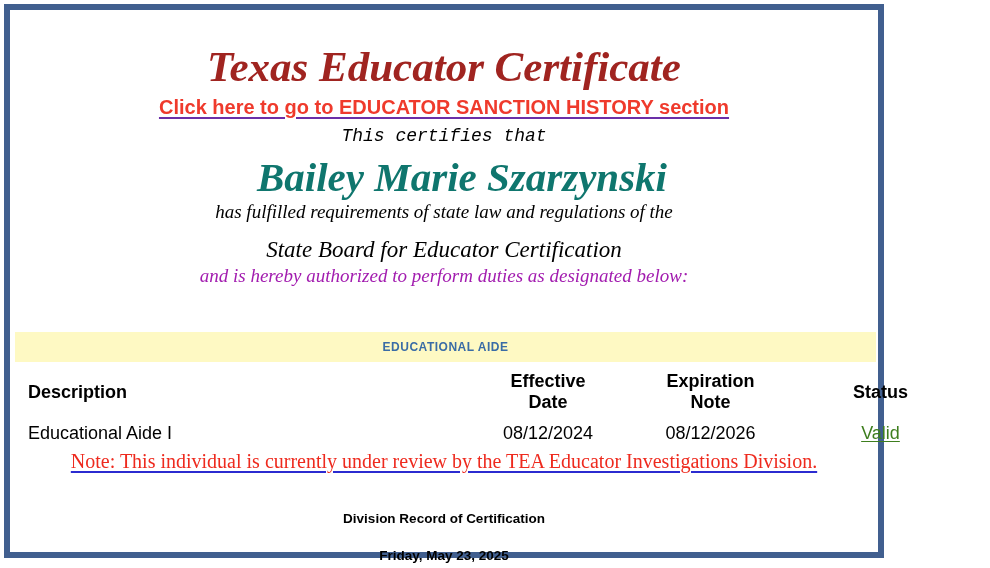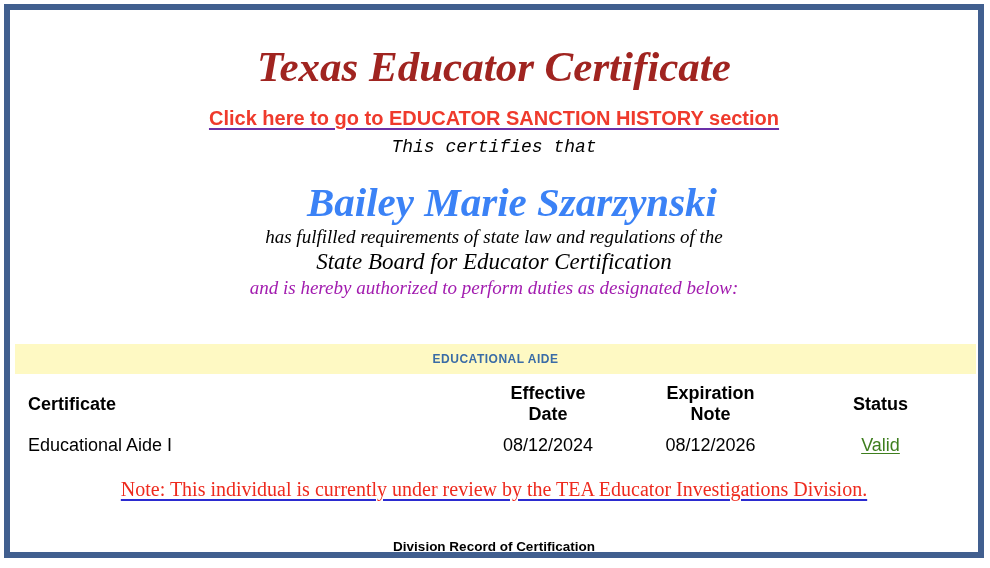--- a/index.html
+++ b/index.html
@@ -7,21 +7,21 @@
     padding: 0;
     width: 990px;
     height: 568px;
     background: #ffffff;
     font-family: "Liberation Sans", sans-serif;
     overflow: hidden;
   }
   .frame {
     position: absolute;
     left: 4px; top: 4px;
-    width: 980px; height: 554px;
+    width: 880px; height: 554px;
     border: 6px solid #415F8F;
     box-sizing: border-box;
     background: #ffffff;
   }
   .content {
     width: 100%;
     height: 100%;
     text-align: center;
   }
 
@@ -29,59 +29,59 @@
     margin: 32px 0 0 0;
     font-family: "Liberation Serif", serif;
     font-style: italic;
     font-weight: bold;
     font-size: 43px;
     line-height: 50px;
     color: #A02420;
   }
   .sanction-link {
     display: inline-block;
-    margin-top: 14px;
+    margin-top: 3px;
     font-family: "Liberation Sans", sans-serif;
     font-weight: bold;
     font-size: 20px;
     line-height: 24px;
     color: #EF3A2C;
     text-decoration: underline;
     text-decoration-color: #6B2FA8;
     text-decoration-thickness: 2px;
     text-underline-offset: 3px;
     cursor: pointer;
   }
   .certifies-line {
     margin-top: 7px;
     font-family: Liberation Mono, monospace;
     font-style: italic;
     font-size: 18px;
     line-height: 21px;
     color: #000000;
   }
   .educator-name {
-    margin-top: 20px;
+    margin-top: 6px;
     font-family: "Liberation Serif", serif;
     font-style: italic;
     font-weight: bold;
     font-size: 41px;
     line-height: 48px;
-    color: #3b82f6;
+    color: #0f766e;
     padding-left: 36px;
   }
   .fulfilled-line {
     font-family: "Liberation Serif", serif;
     font-style: italic;
     font-size: 19px;
     line-height: 22px;
     color: #000000;
   }
   .board-line {
-    margin-top: 1px;
+    margin-top: 14px;
     font-family: "Liberation Serif", serif;
     font-style: italic;
     font-size: 23px;
     line-height: 26px;
     color: #000000;
   }
   .authorized-line {
     margin-top: 2px;
     font-family: "Liberation Serif", serif;
     font-style: italic;
@@ -137,21 +137,21 @@
   .valid-link {
     color: #3E7E1E;
     text-decoration: underline;
     text-underline-offset: 2px;
     cursor: pointer;
     font-size: 18px;
   }
 
   .review-note {
     display: inline-block;
-    margin-top: 20px;
+    margin-top: 4px;
     font-family: "Liberation Serif", serif;
     font-size: 20px;
     line-height: 23px;
     color: #EE2A1E;
     text-decoration: underline;
     text-decoration-color: #2B2BD0;
     text-decoration-thickness: 1.5px;
     text-underline-offset: 3px;
     cursor: pointer;
   }
@@ -187,21 +187,21 @@
 
     <div class="fulfilled-line">has fulfilled requirements of state law and regulations of the</div>
 
     <div class="board-line">State Board for Educator Certification</div>
 
     <div class="authorized-line">and is hereby authorized to perform duties as designated below:</div>
 
     <div class="category-banner">EDUCATIONAL AIDE</div>
 
     <div class="cert-table header-row">
-      <div class="cell left">Certificate</div>
+      <div class="cell left">Description</div>
       <div class="cell">Effective
 Date</div>
       <div class="cell">Expiration
 Note</div>
       <div class="cell">Status</div>
     </div>
 
     <div class="cert-table data-row">
       <div class="cell left">Educational Aide I</div>
       <div class="cell">08/12/2024</div>

